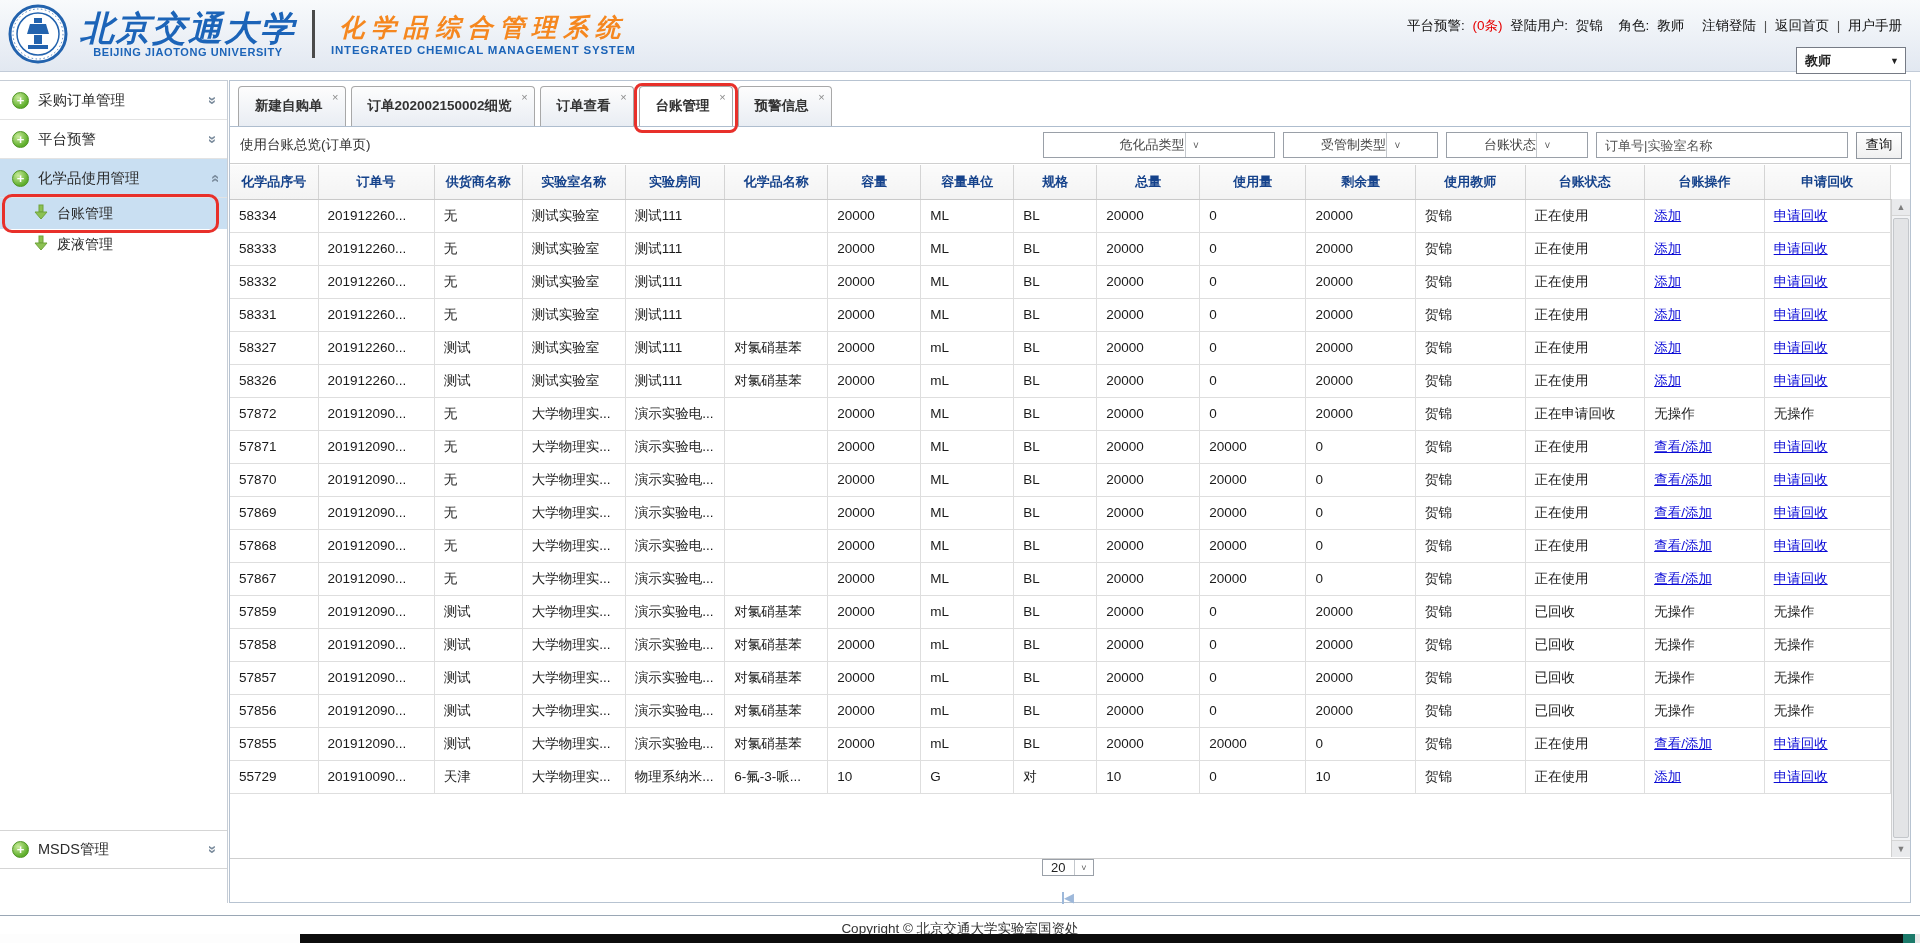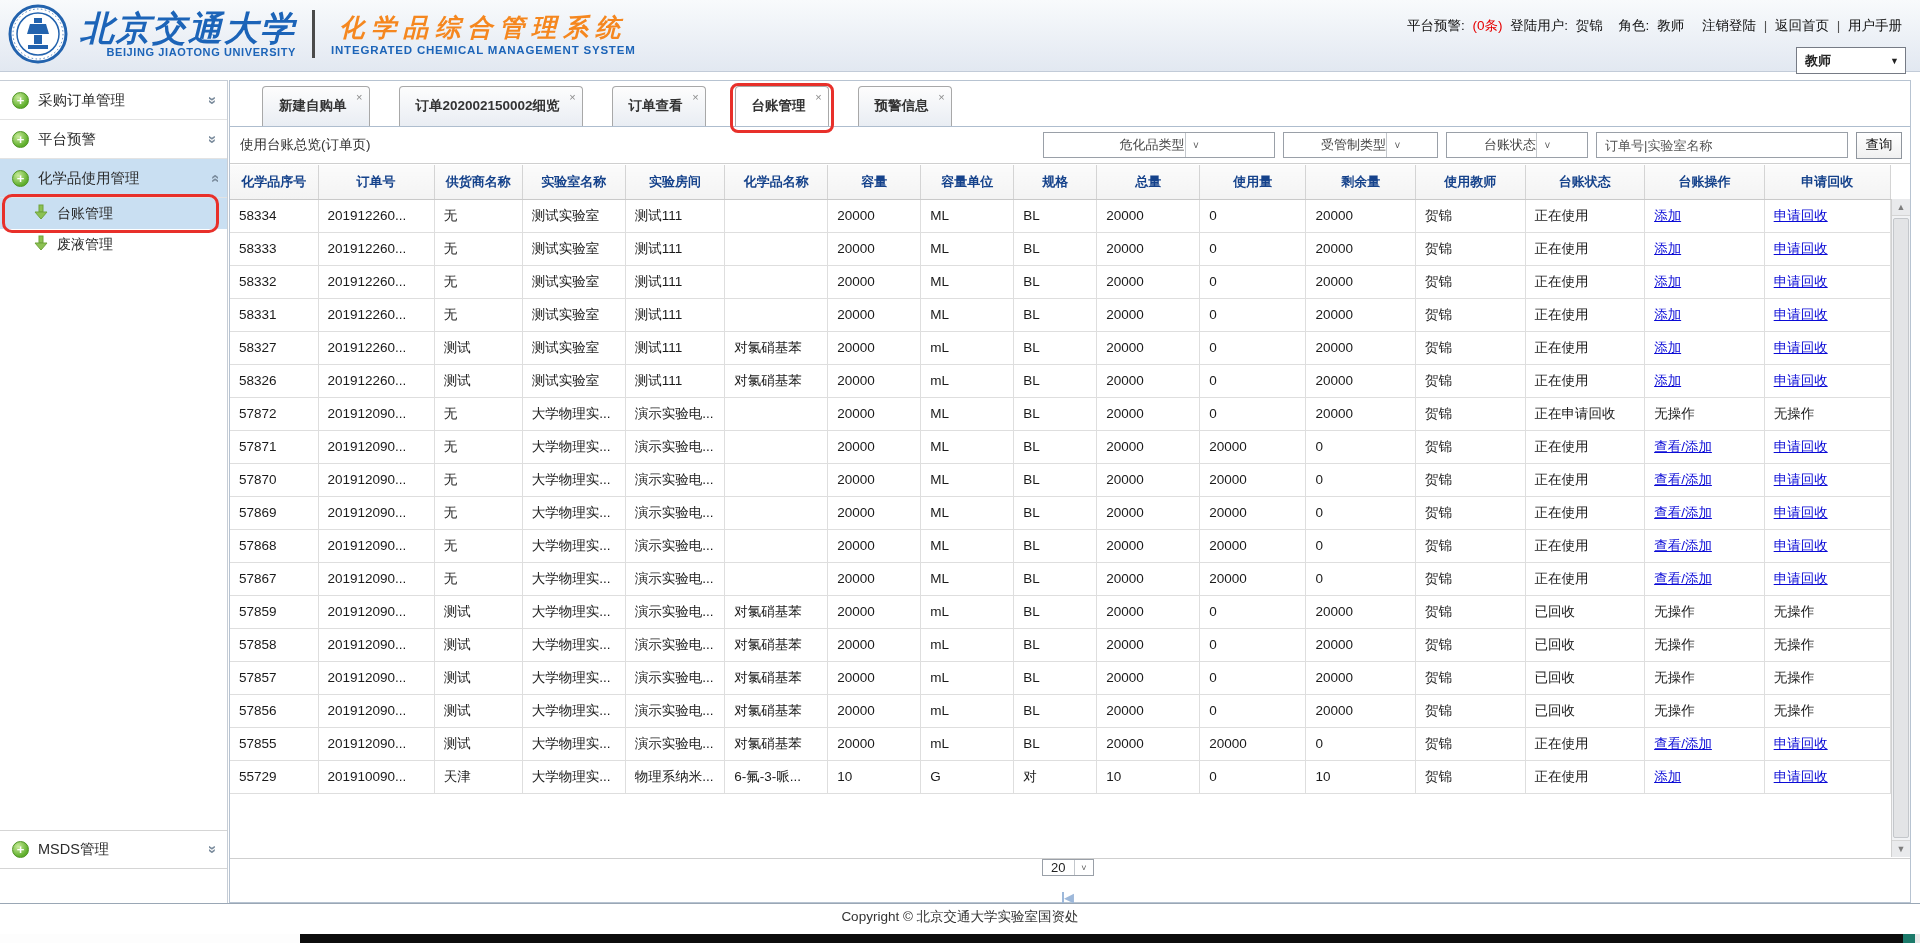--- a/index.html
+++ b/index.html
@@ -5,21 +5,21 @@
   * { margin:0; padding:0; box-sizing:border-box; }
   html,body { width:1920px; height:943px; overflow:hidden; background:#fff;
     font-family:"Liberation Sans","DejaVu Sans",sans-serif; font-size:13px; color:#222; }
   body { position:relative; }
 
   
   .header { position:absolute; top:0; left:0; right:0; height:72px;
     background:linear-gradient(#f8fafc,#e2e8f1); border-bottom:1px solid #c2cbd8; }
   .brand { position:absolute; left:8px; top:4px; display:flex; align-items:center; gap:12px; }
   .logo-wrap { width:60px; height:60px; }
-  .univ-block { display:flex; flex-direction:column; align-items:flex-end; }
+  .univ-block { display:flex; flex-direction:column; align-items:center; }
   .univ-cn { font-family:"DejaVu Serif","Liberation Serif",serif; font-style:italic; font-weight:bold;
     font-size:34px; color:#1c64b8; letter-spacing:2px; line-height:36px; }
   .univ-en { font-size:11px; font-weight:bold; color:#1c64b8; letter-spacing:0.6px; }
   .brand-divider { width:3px; height:48px; background:#4a4a4a; margin:0 4px; }
   .sys-block { display:flex; flex-direction:column; align-items:center; }
   .sys-cn { font-style:italic; font-weight:bold; font-size:25px; color:#f5871f; letter-spacing:7px; line-height:32px;
     font-family:"DejaVu Serif","Liberation Serif",serif; }
   .sys-en { font-size:11.5px; font-weight:bold; color:#1c64b8; letter-spacing:0.8px; }
 
   .userbar { position:absolute; right:16px; top:17px; font-size:13.5px; color:#111; white-space:nowrap; }
@@ -55,21 +55,21 @@
 
   
   .main { position:absolute; top:80px; left:229px; right:9px; bottom:40px; background:#fff;
     border:1px solid #b7c3d1; }
 
   .tabstrip { height:46px; background:#fff; padding:5px 0 0 8px; display:flex; gap:5px;
     border-bottom:1px solid #aebdce; position:relative; }
   .tab { position:relative; height:40px; border:1px solid #a8a8a8; border-bottom:none;
     border-radius:4px 4px 0 0; background:linear-gradient(#fdfdfd,#e9edf3);
     display:flex; align-items:flex-start; padding:10px 22px 0 16px; font-weight:bold; font-size:13.5px;
-    color:#333; cursor:pointer; white-space:nowrap;margin-left:24px; }
+    color:#333; cursor:pointer; white-space:nowrap; }
   .tab.active { background:#fff; }
   .tab-close { position:absolute; top:4px; right:6px; font-size:11px; color:#8a8a8a; font-weight:normal; cursor:pointer; }
   .red-box-tab { position:absolute; left:-6px; right:-6px; top:-4px; bottom:-7px;
     border:3px solid #e8302a; border-radius:8px; pointer-events:none; z-index:6; }
 
   .filterbar { height:37px; border-bottom:1px solid #cfcfcf; display:flex; align-items:center;
     padding:0 8px 0 10px; gap:8px; background:#fff; }
   .panel-title { font-size:13.5px; color:#333; }
   .fb-spacer { flex:1; }
   .fselect { height:26px; border:1px solid #9aa0a8; background:#fff; display:flex; align-items:center;
@@ -110,21 +110,21 @@
   .pg-sep { width:1px; height:22px; background:#d8d8d8; margin:0 4px; }
   .pg-ico { color:#9db8da; font-size:13px; cursor:pointer; display:flex; align-items:center; }
   .pg-ico .bar { width:2px; height:12px; background:#9db8da; }
   .pg-input { width:44px; height:25px; border:1px solid #a7adb5; text-align:center; font-size:13px;
     font-family:inherit; color:#111; }
   .pg-total { color:#333; margin-left:2px; }
   .refresh-btn { cursor:pointer; display:flex; align-items:center; }
   .pg-summary { margin-left:auto; color:#ec4899; font-size:13.5px; }
 
   
-  .footer { position:absolute; bottom:0; left:0; right:0; height:40px; background:#fff;
+  .footer { position:absolute; bottom:0; left:0; right:0; height:28px; background:#fff;
     border-top:1px solid #9aa7b5; }
   .copyright { text-align:center; line-height:26px; font-size:13.5px; color:#333; }
   .bottom-strip { position:absolute; bottom:0; left:0; right:0; height:9px; display:flex; }
   .bs-left { width:300px; background:#fdfdfd; }
   .bs-black { flex:1; background:#0d0d0d; }
   .bs-teal { width:12px; background:#1c7a6a; }
   .bs-end { width:5px; background:#e8e8e8; }
 </style>
 </head>
 <body>

